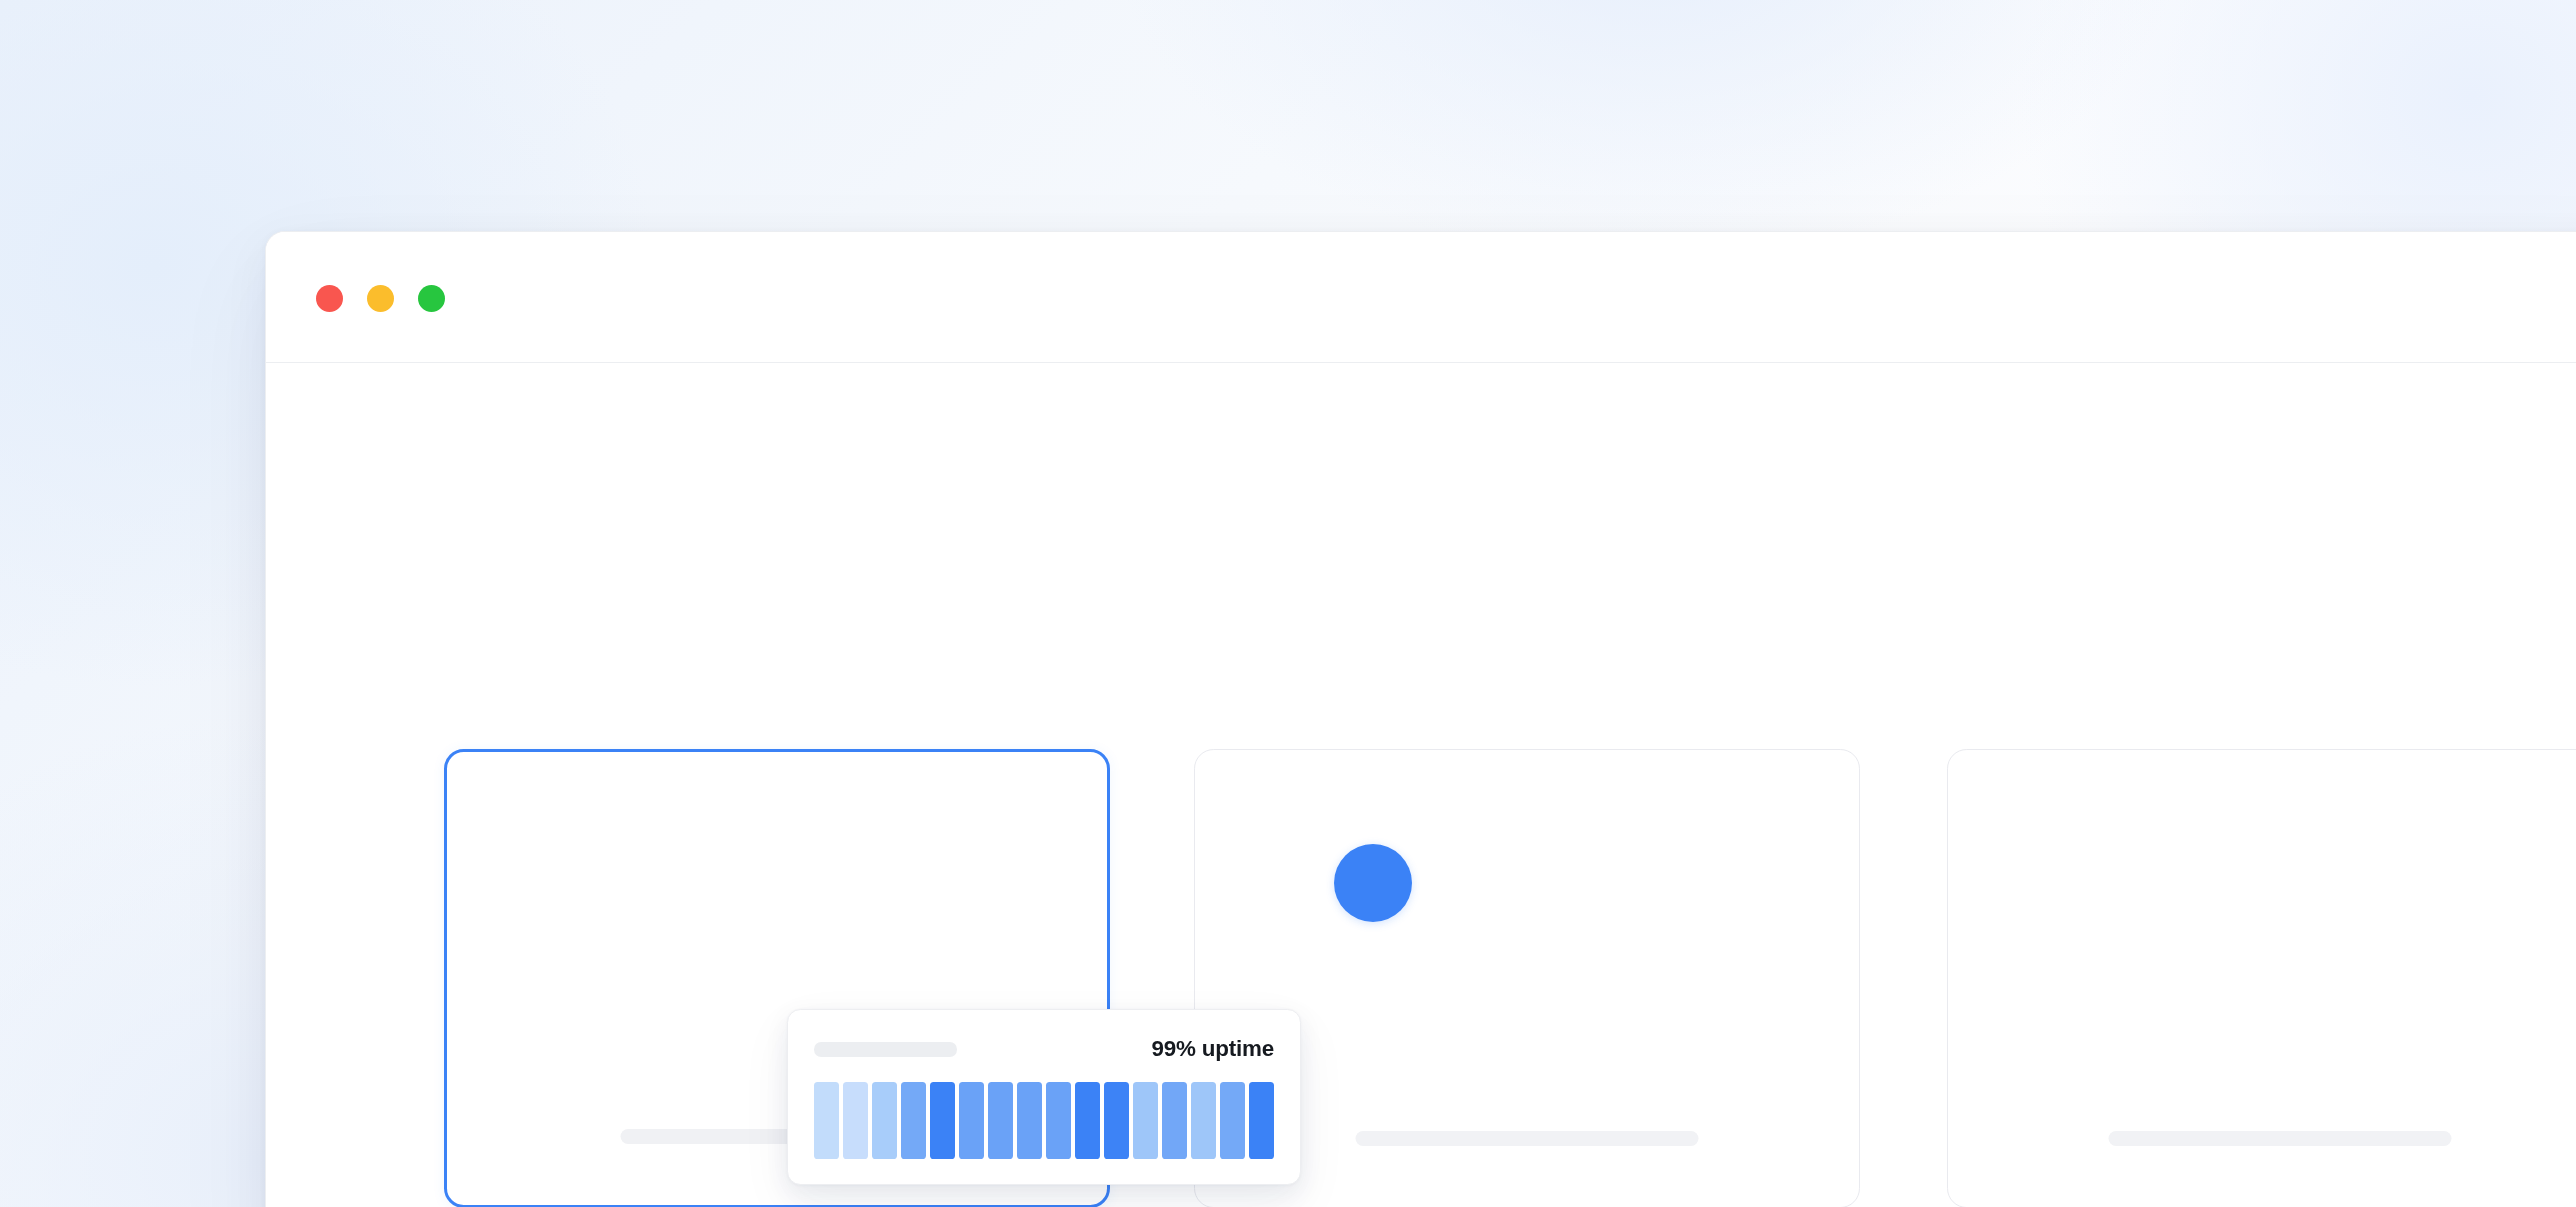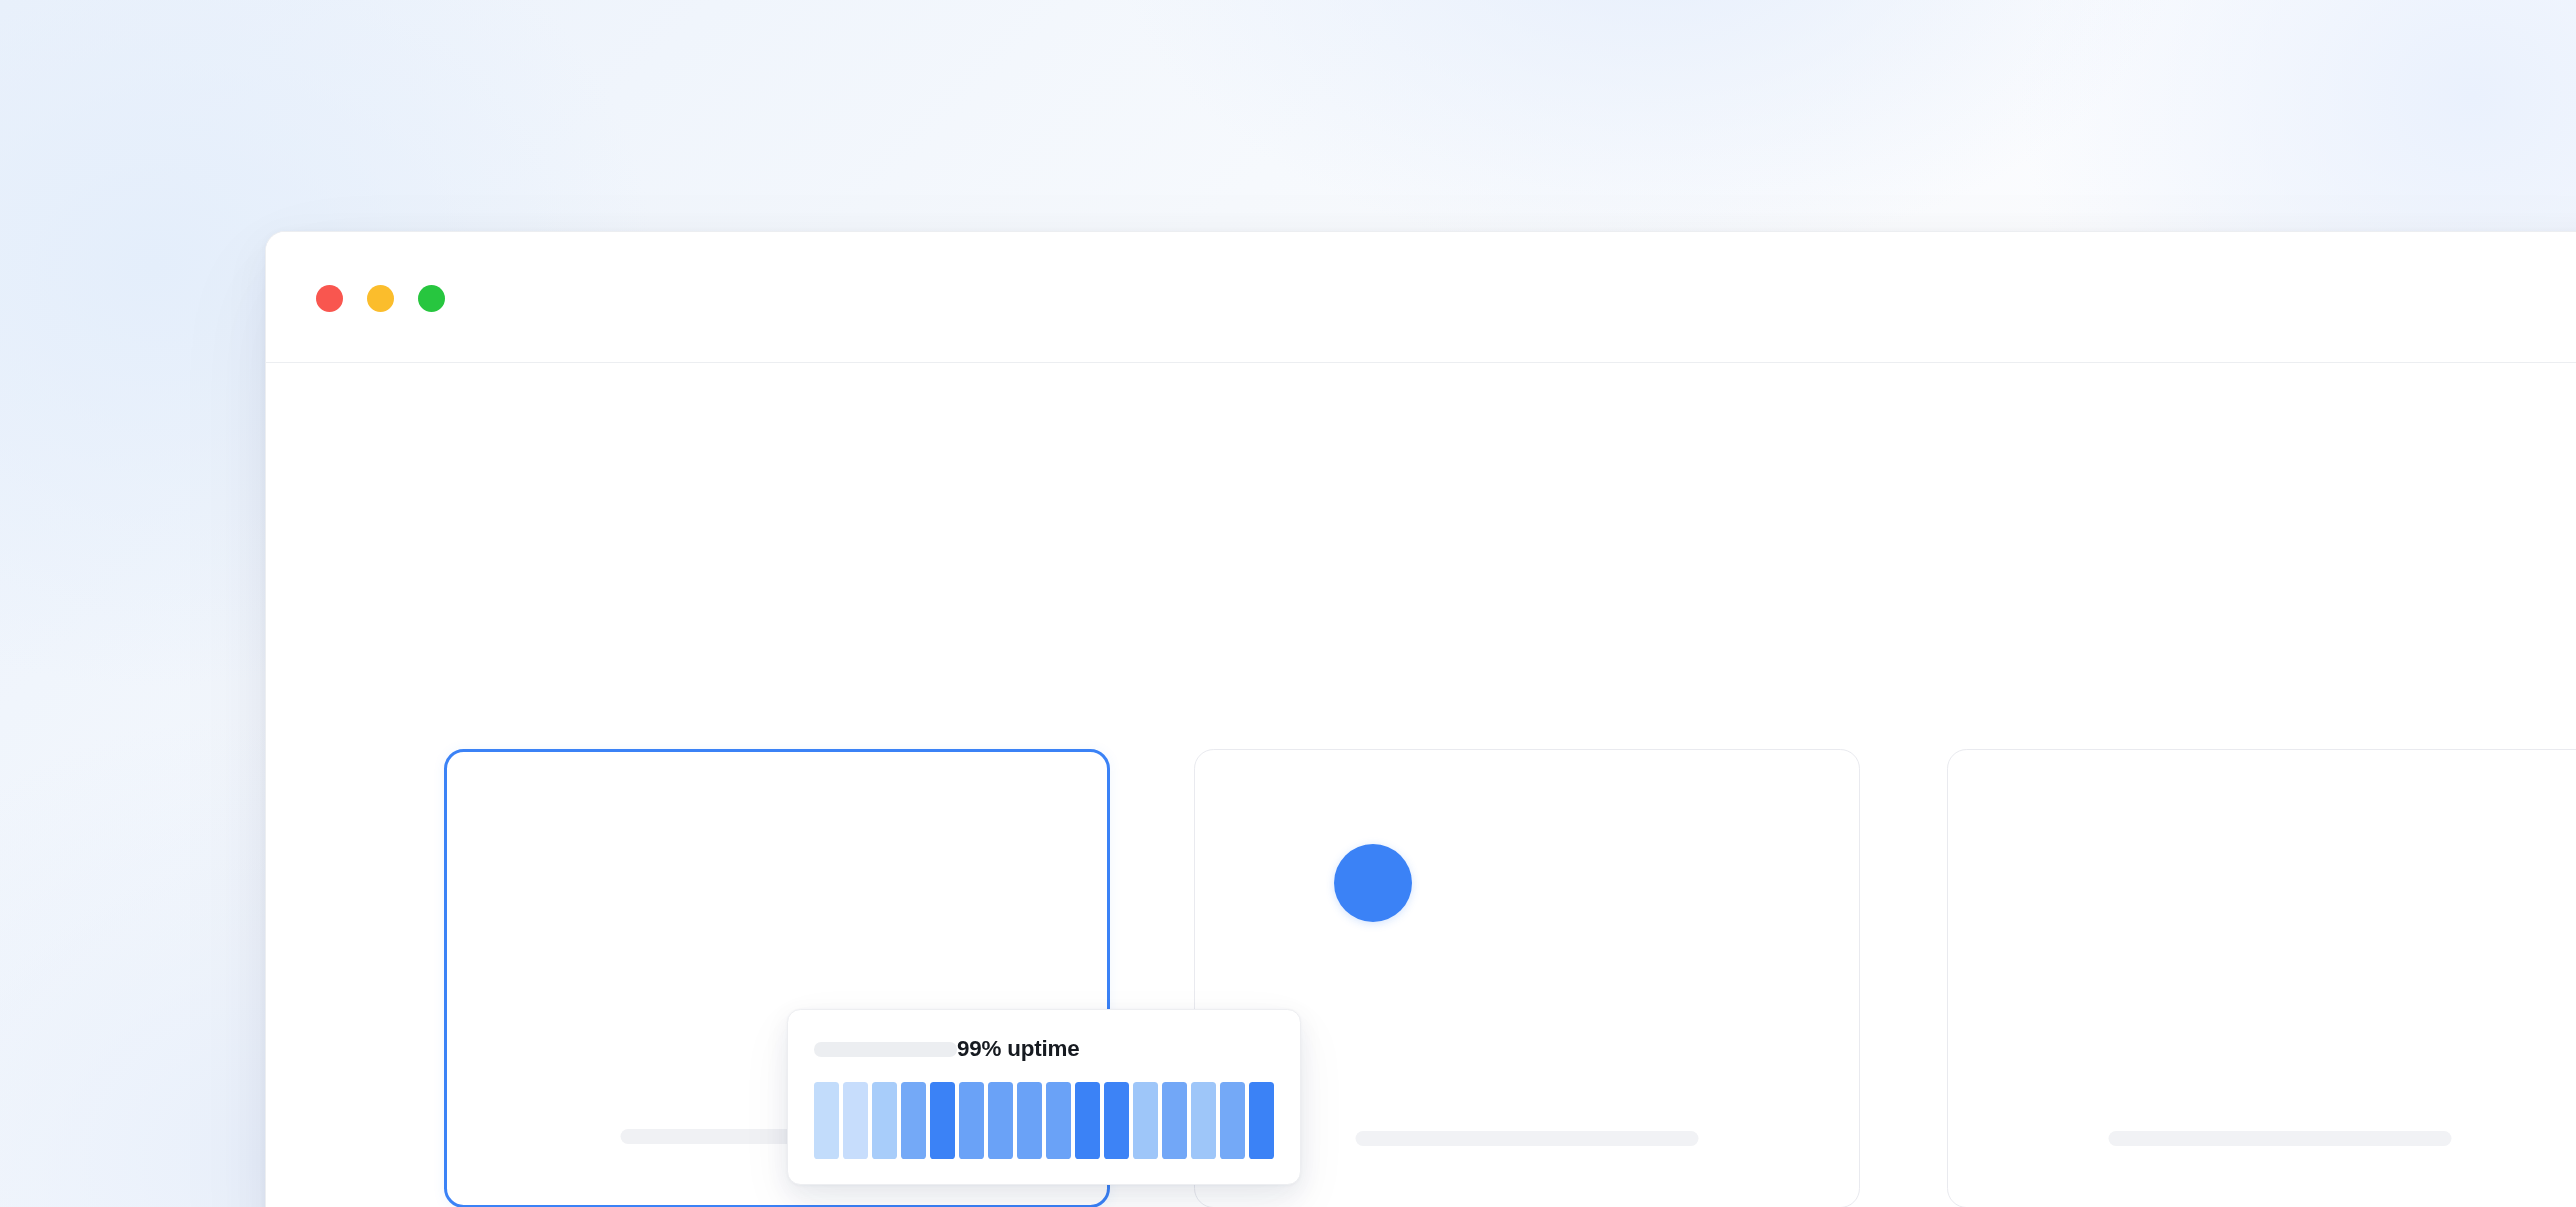--- a/index.html
+++ b/index.html
@@ -142,21 +142,21 @@
   }
 
   #uptime-header {
     position: absolute;
     left: 26px;
     right: 26px;
     top: 27px;
     height: 25px;
     display: flex;
     align-items: center;
-    justify-content: flex-start;
+    justify-content: space-between;
   }
 
   #uptime-title-skeleton {
     width: 143px;
     height: 14.3px;
     border-radius: 7.2px;
     background: #eceef1;
   }
 
   #uptime-value {

